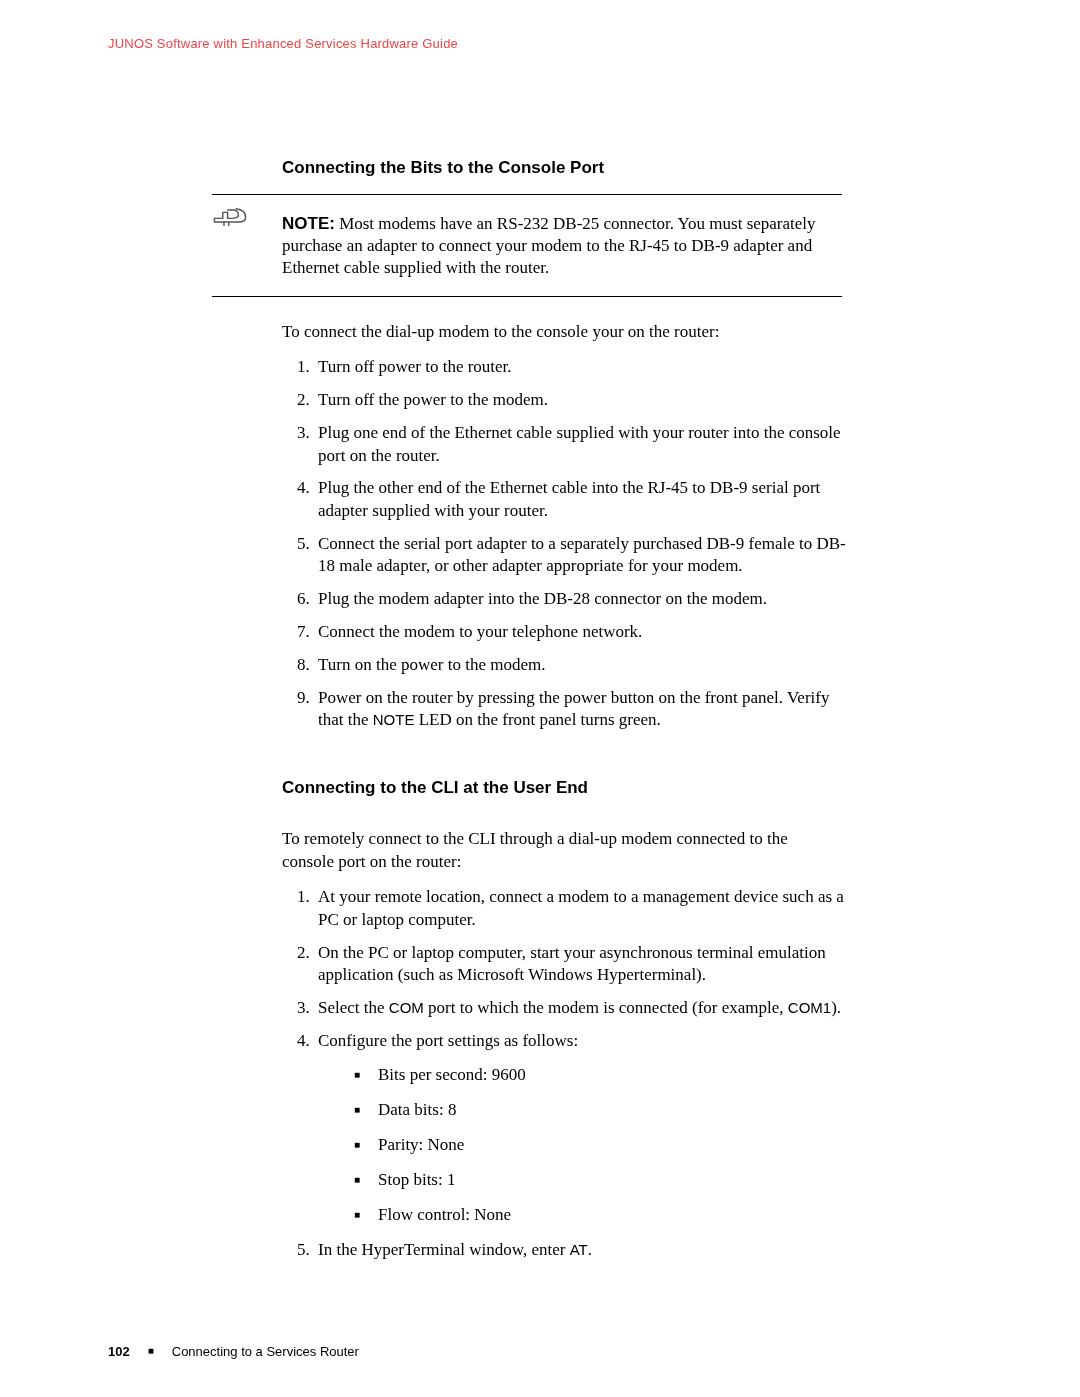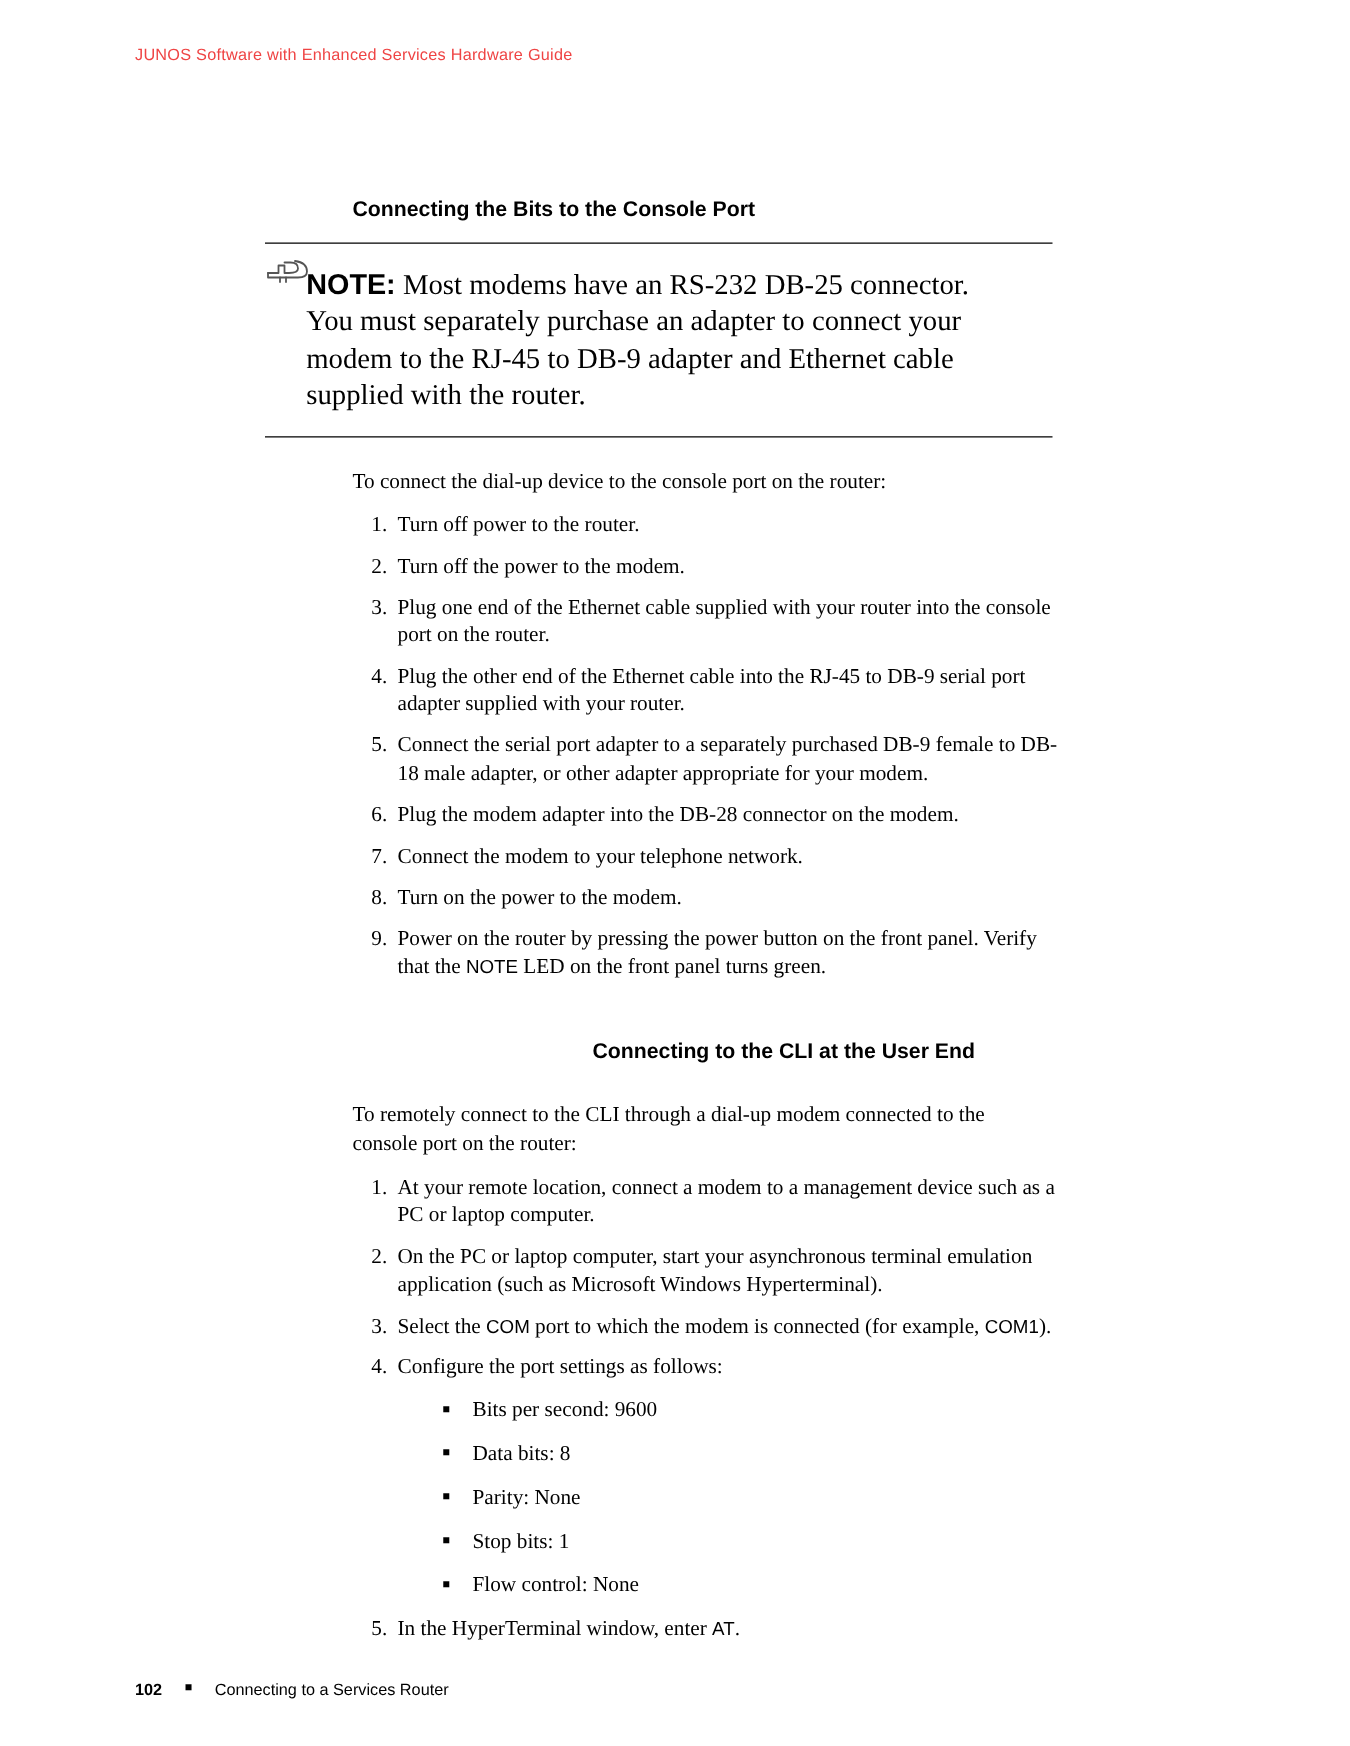--- a/index.html
+++ b/index.html
@@ -47,23 +47,23 @@
   .hr-full {
     border: 0;
     border-top: 1px solid #000;
     margin: 0;
     height: 0;
     width: 620px;
     margin-left: 0;
   }
   .note-block {
     margin-top: 18px;
-    margin-left: 33px;
+    margin-left: 70px;
     width: 556px;
-    font-size: 23px;
+    font-size: 17px;
     line-height: 1.28;
   }
   .note-label {
     font-family: Tahoma, Arial, sans-serif;
     font-weight: bold;
   }
   .hand-icon {
     position: absolute;
     left: -2px;
     top: 46px;
@@ -152,35 +152,35 @@
             <path d="M30 30 L30 36"></path>
         </g>
       </svg>
 
       <div class="note-block">
         <span class="note-label">NOTE:</span><span> Most modems have an RS-232 DB-25 connector. You must separately purchase an adapter to connect your modem to the RJ-45 to DB-9 adapter and Ethernet cable supplied with the router.</span>
       </div>
 
       <hr class="hr-full" style="width:630px;margin-top:18px;">
 
-      <div class="para">To connect the dial-up device to the console port on the router:</div>
+      <div class="para">To connect the dial-up modem to the console your on the router:</div>
 
       <ol class="steps">
         <li>Turn off power to the router.</li>
         <li>Turn off the power to the modem.</li>
         <li>Plug one end of the Ethernet cable supplied with your router into the console port on the router.</li>
         <li>Plug the other end of the Ethernet cable into the RJ-45 to DB-9 serial port adapter supplied with your router.</li>
         <li>Connect the serial port adapter to a separately purchased DB-9 female to DB-18 male adapter, or other adapter appropriate for your modem.</li>
         <li>Plug the modem adapter into the DB-28 connector on the modem.</li>
         <li>Connect the modem to your telephone network.</li>
         <li>Turn on the power to the modem.</li>
         <li><span>Power on the router by pressing the power button on the front panel. Verify that the </span><span class="tech">NOTE</span><span> LED on the front panel turns green.</span></li>
       </ol>
 
-      <div class="section-heading" style="margin-top:36px;text-align:center;">Connecting to the CLI at the User End</div>
+      <div class="section-heading" style="margin-top:36px;">Connecting to the CLI at the User End</div>
 
       <div class="para" style="margin-top:14px;">To remotely connect to the CLI through a dial-up modem connected to the console port on the router:</div>
 
       <ol class="steps">
         <li>At your remote location, connect a modem to a management device such as a PC or laptop computer.</li>
         <li>On the PC or laptop computer, start your asynchronous terminal emulation application (such as Microsoft Windows Hyperterminal).</li>
         <li><span>Select the </span><span class="tech">COM</span><span> port to which the modem is connected (for example, </span><span class="tech">COM1</span><span>).</span></li>
         <li>
           <span>Configure the port settings as follows:</span>
           <ul class="settings">

